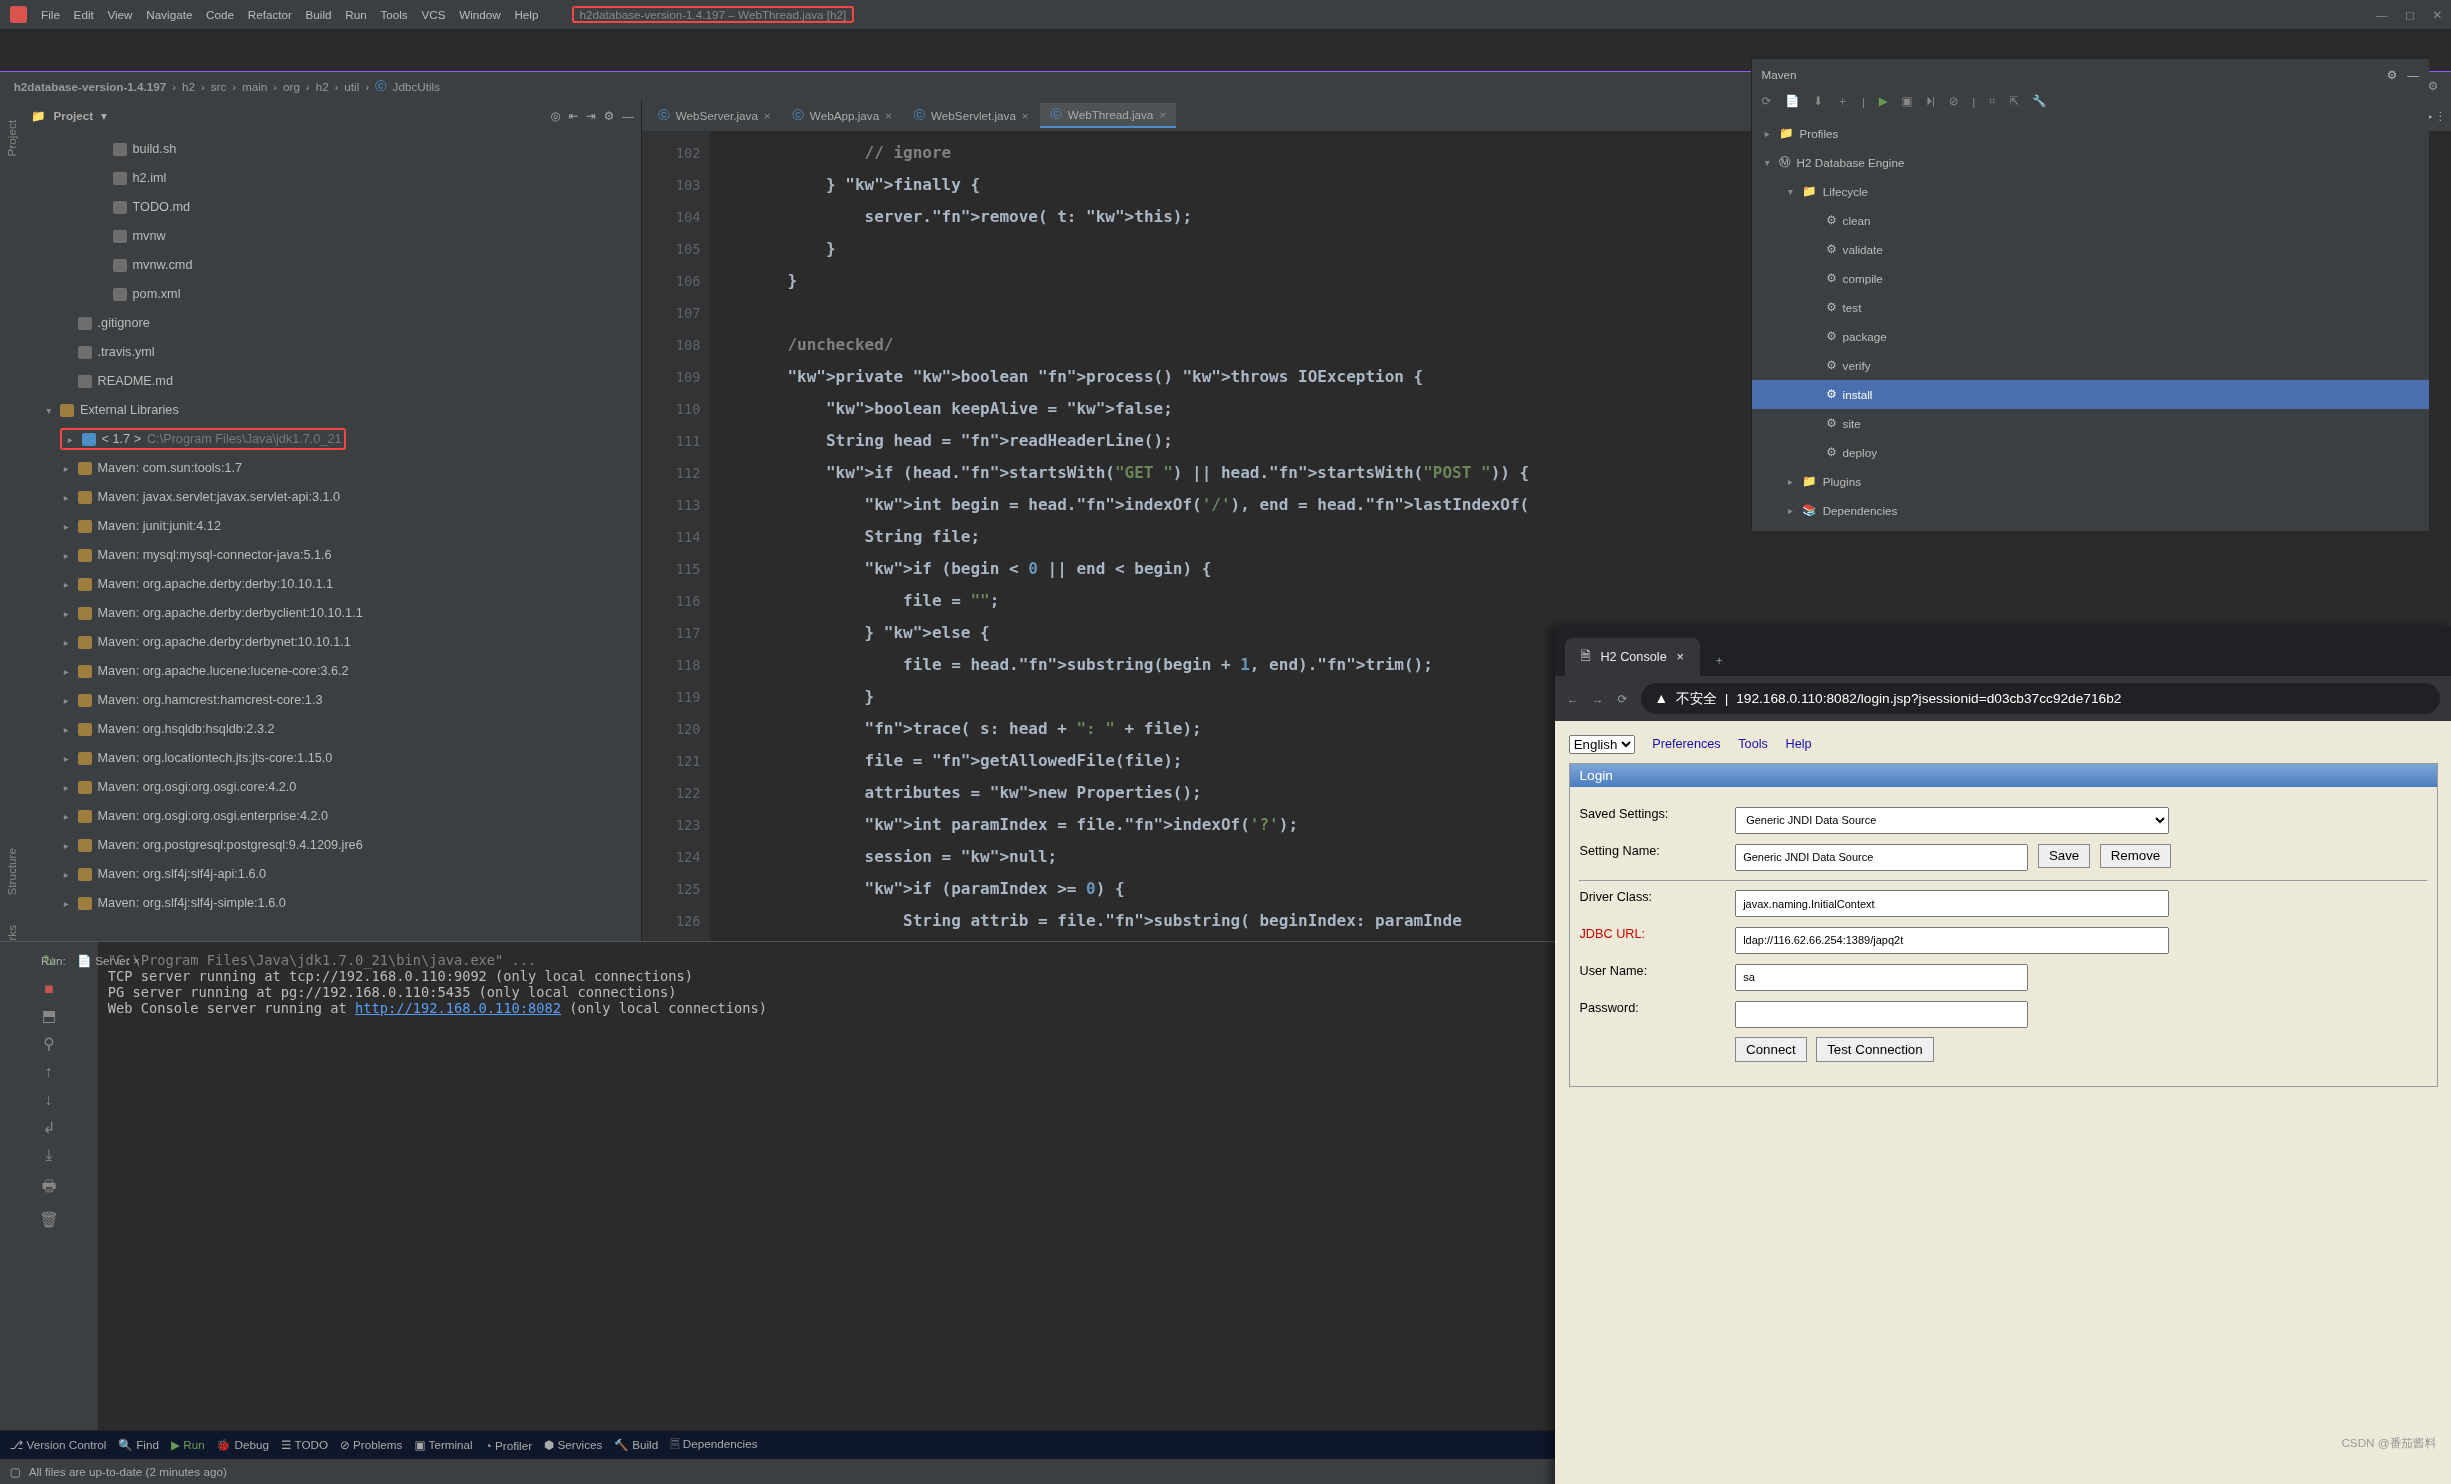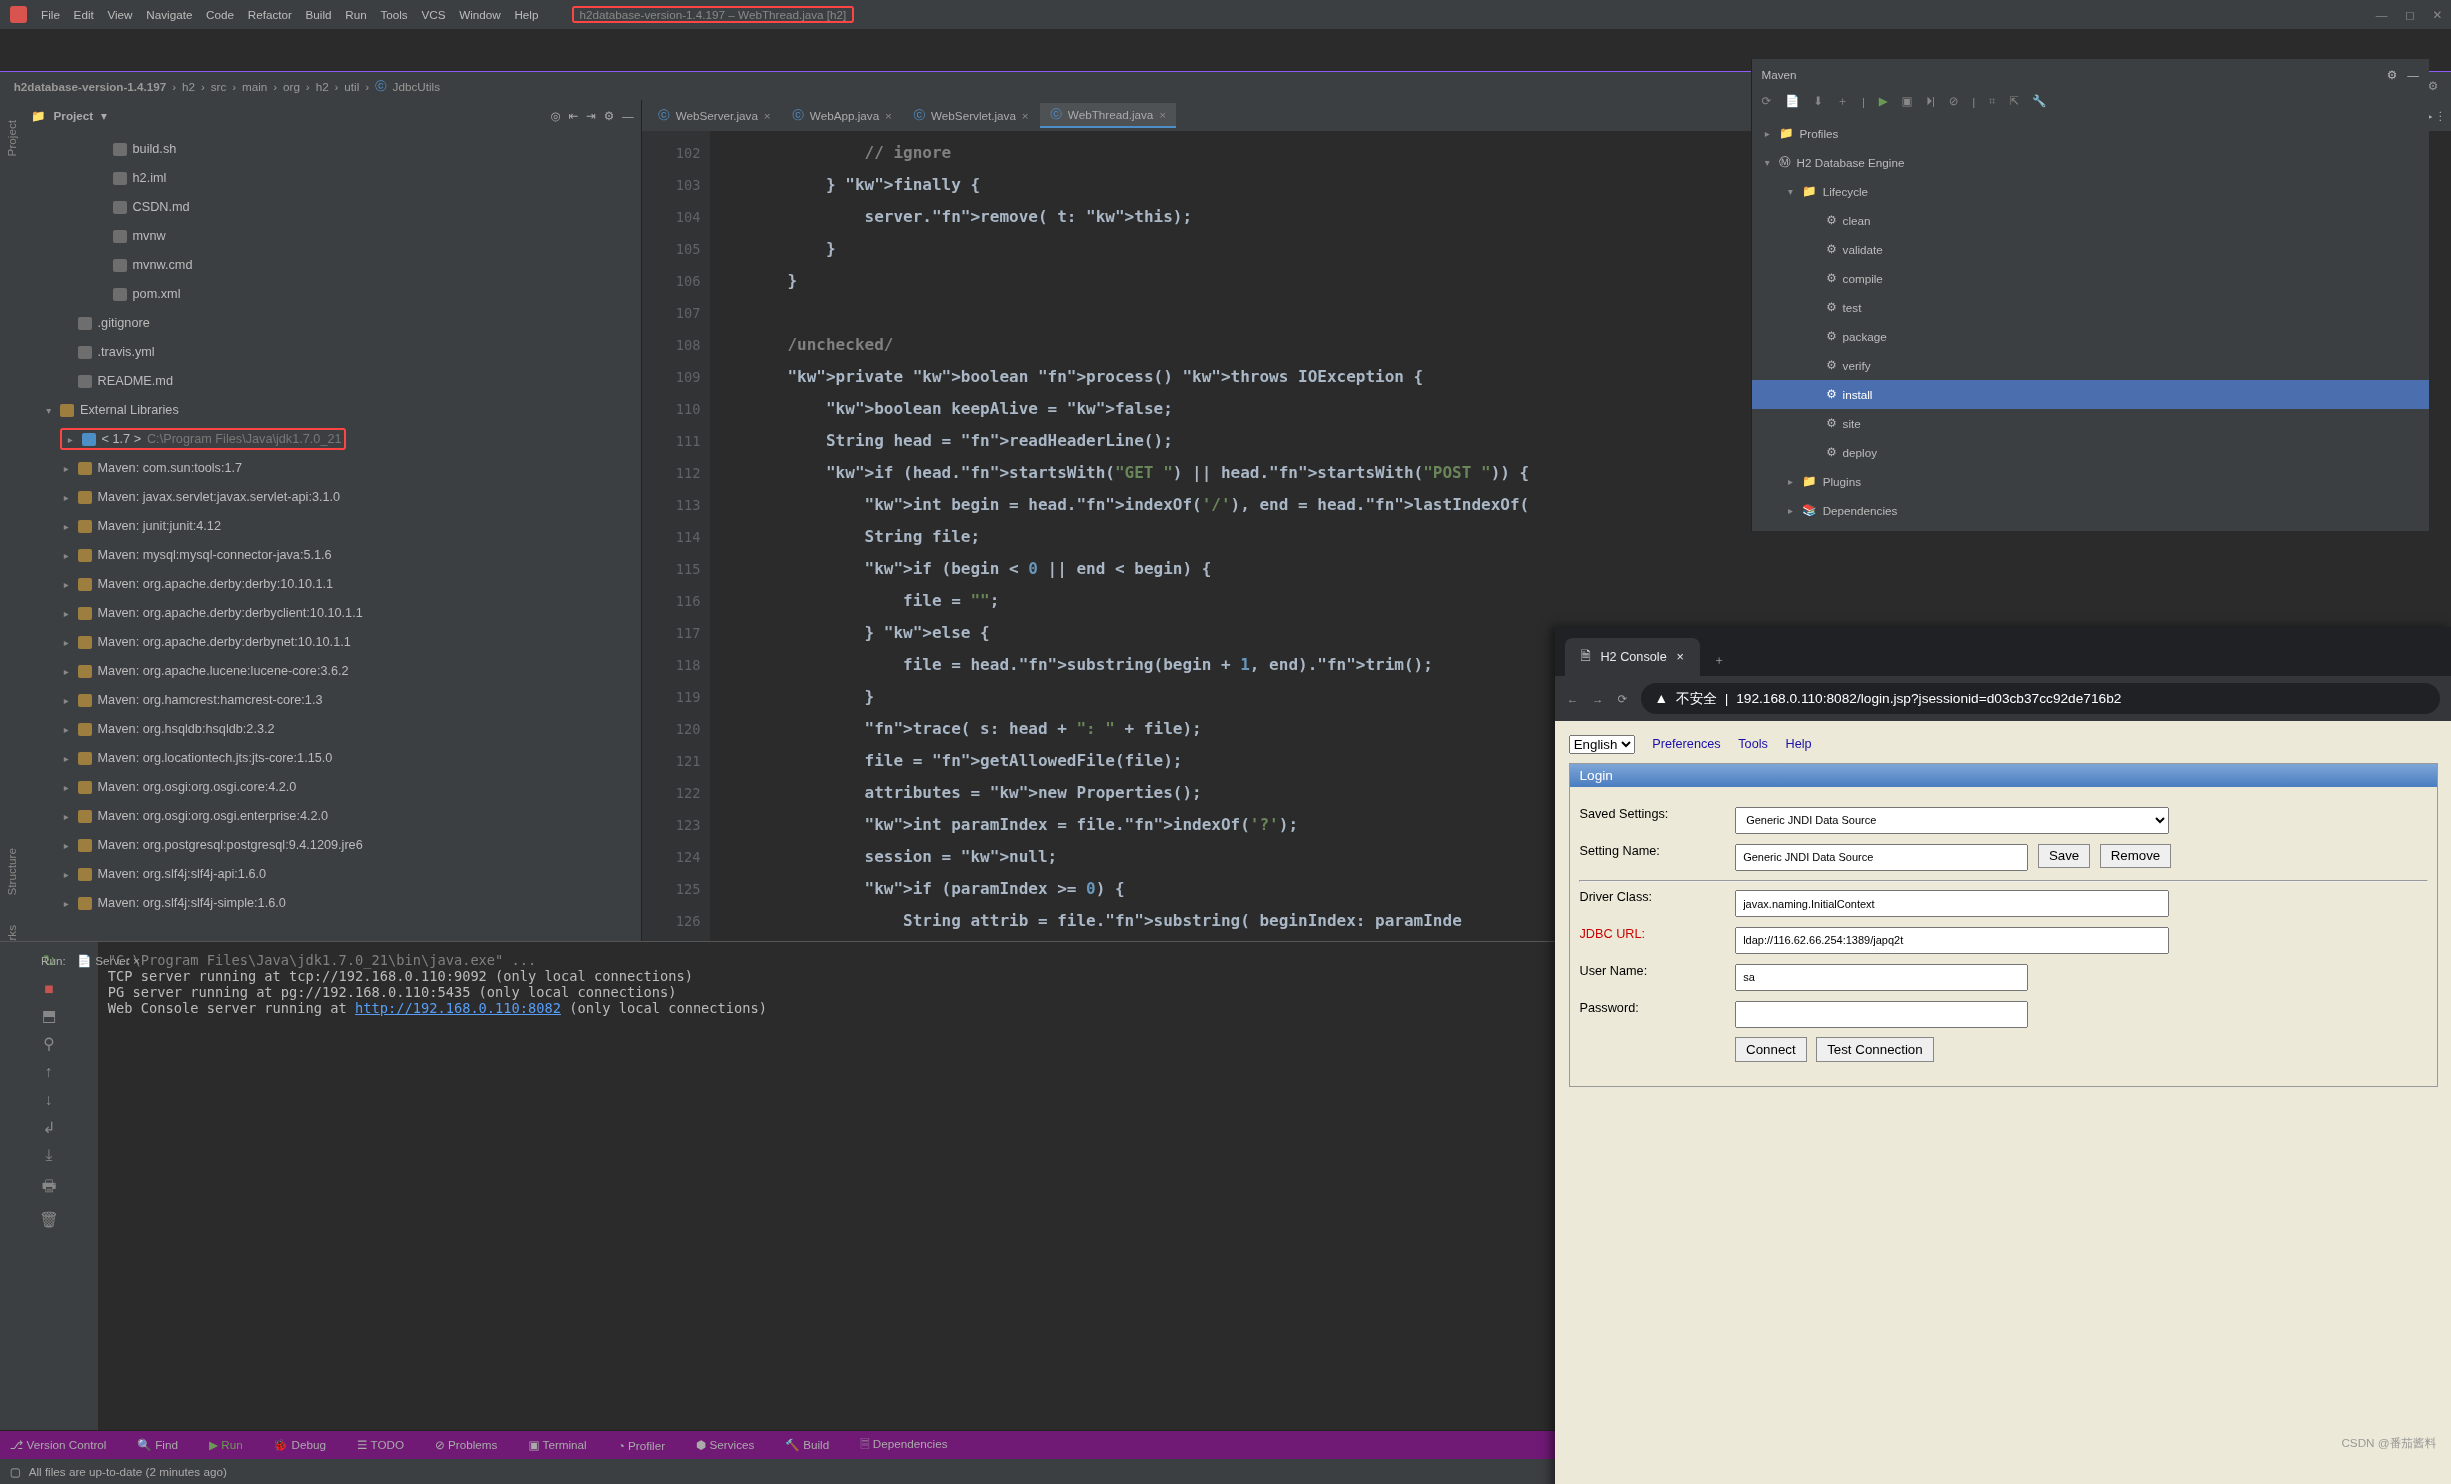--- a/index.html
+++ b/index.html
@@ -44,21 +44,21 @@
   .mv-toolbar { display: flex; align-items: center; gap: 13.7px; padding: 3.9px 9.8px; color: #888; }
   .mv-tree { padding: 5.9px 0; }
   .mv-tree .row { display: flex; align-items: center; height: 29px; padding-left: 9.8px; gap: 5.9px; cursor: pointer; }
   .mv-tree .row.sel { background: #4b6eaf; color: #fff; }
   .console { position: absolute; left: 0; right: 0; top: 941px; height: 522px; background: #2b2b2b; border-top: 1px solid #555; display: flex; }
   .console-rail-l { width: 98px; background: #3c3f41; display: flex; flex-direction: column; align-items: center; padding-top: 9.8px; gap: 9.8px; }
   .console-rail-l span { color: #888; font-size: 15.6px; }
   .console-body { flex: 1; font-family: Consolas, monospace; font-size: 13.7px; color: #bbb; padding: 9.8px; }
   .console-body a { color: #589df6; text-decoration: underline; }
   .run-head { position: absolute; left: 41px; top: 946px; height: 29px; display: flex; align-items: center; gap: 11.7px; color: #aaa; z-index: 5; }
-  .status-footer { position: absolute; bottom: 25px; left: 0; right: 0; height: 29px; background: #701a75; border-top: 1px solid #222; display: flex; align-items: center; padding: 0 9.8px; gap: 31px; color: #aaa; }
+  .status-footer { position: absolute; bottom: 25px; left: 0; right: 0; height: 29px; background: #0f172a; border-top: 1px solid #222; display: flex; align-items: center; padding: 0 9.8px; gap: 12px; color: #aaa; }
   .status-bar { position: absolute; bottom: 0; left: 0; right: 0; height: 25px; background: #3c3f41; display: flex; align-items: center; padding: 0 9.8px; color: #aaa; gap: 7.8px; }
   .browser { position: absolute; right: 0; top: 627px; width: 897px; height: 868px; background: #fff; box-shadow: -3.9px 0 9.8px rgba(0,0,0,0.5); display: flex; flex-direction: column; color: #222; }
   .br-tabs { height: 49px; background: #202124; display: flex; align-items: flex-end; padding: 0 9.8px; gap: 5.9px; }
   .br-tab { background: #35363a; color: #e8eaed; padding: 7.8px 15.6px; border-radius: 7.8px 7.8px 0 0; display: flex; align-items: center; gap: 9.8px; font-size: 12.7px; }
   .br-nav { height: 45px; background: #35363a; display: flex; align-items: center; padding: 0 11.7px; gap: 13.7px; color: #9aa0a6; }
   .omnibox { flex: 1; background: #202124; border-radius: 19.5px; height: 31px; display: flex; align-items: center; padding: 0 13.7px; color: #fff; gap: 7.8px; font-size: 13.7px; }
   .br-body { flex: 1; background: #ece9d8; padding: 9.8px 13.7px; font-size: 12.7px; font-family: Arial, sans-serif; color: #000; }
   .br-body a { color: #1a0dab; }
   .login-box { background: #ece9d8; border: 1px solid #999; margin-top: 9.8px; }
   .login-head { background: linear-gradient(#7ea6d8, #4a7dc0); color: #fff; padding: 3.9px 9.8px; font-size: 13.7px; }
@@ -145,21 +145,21 @@
           <span>build.sh</span>
         </div>
         <div class="row" style="padding-left: 72px;">
           <span class="arrow"></span>
           <span class="file-ico"></span>
           <span>h2.iml</span>
         </div>
         <div class="row" style="padding-left: 72px;">
           <span class="arrow"></span>
           <span class="file-ico"></span>
-          <span>CSDN.md</span>
+          <span>TODO.md</span>
         </div>
         <div class="row" style="padding-left: 72px;">
           <span class="arrow"></span>
           <span class="file-ico"></span>
           <span>mvnw</span>
         </div>
         <div class="row" style="padding-left: 72px;">
           <span class="arrow"></span>
           <span class="file-ico"></span>
           <span>mvnw.cmd</span>

